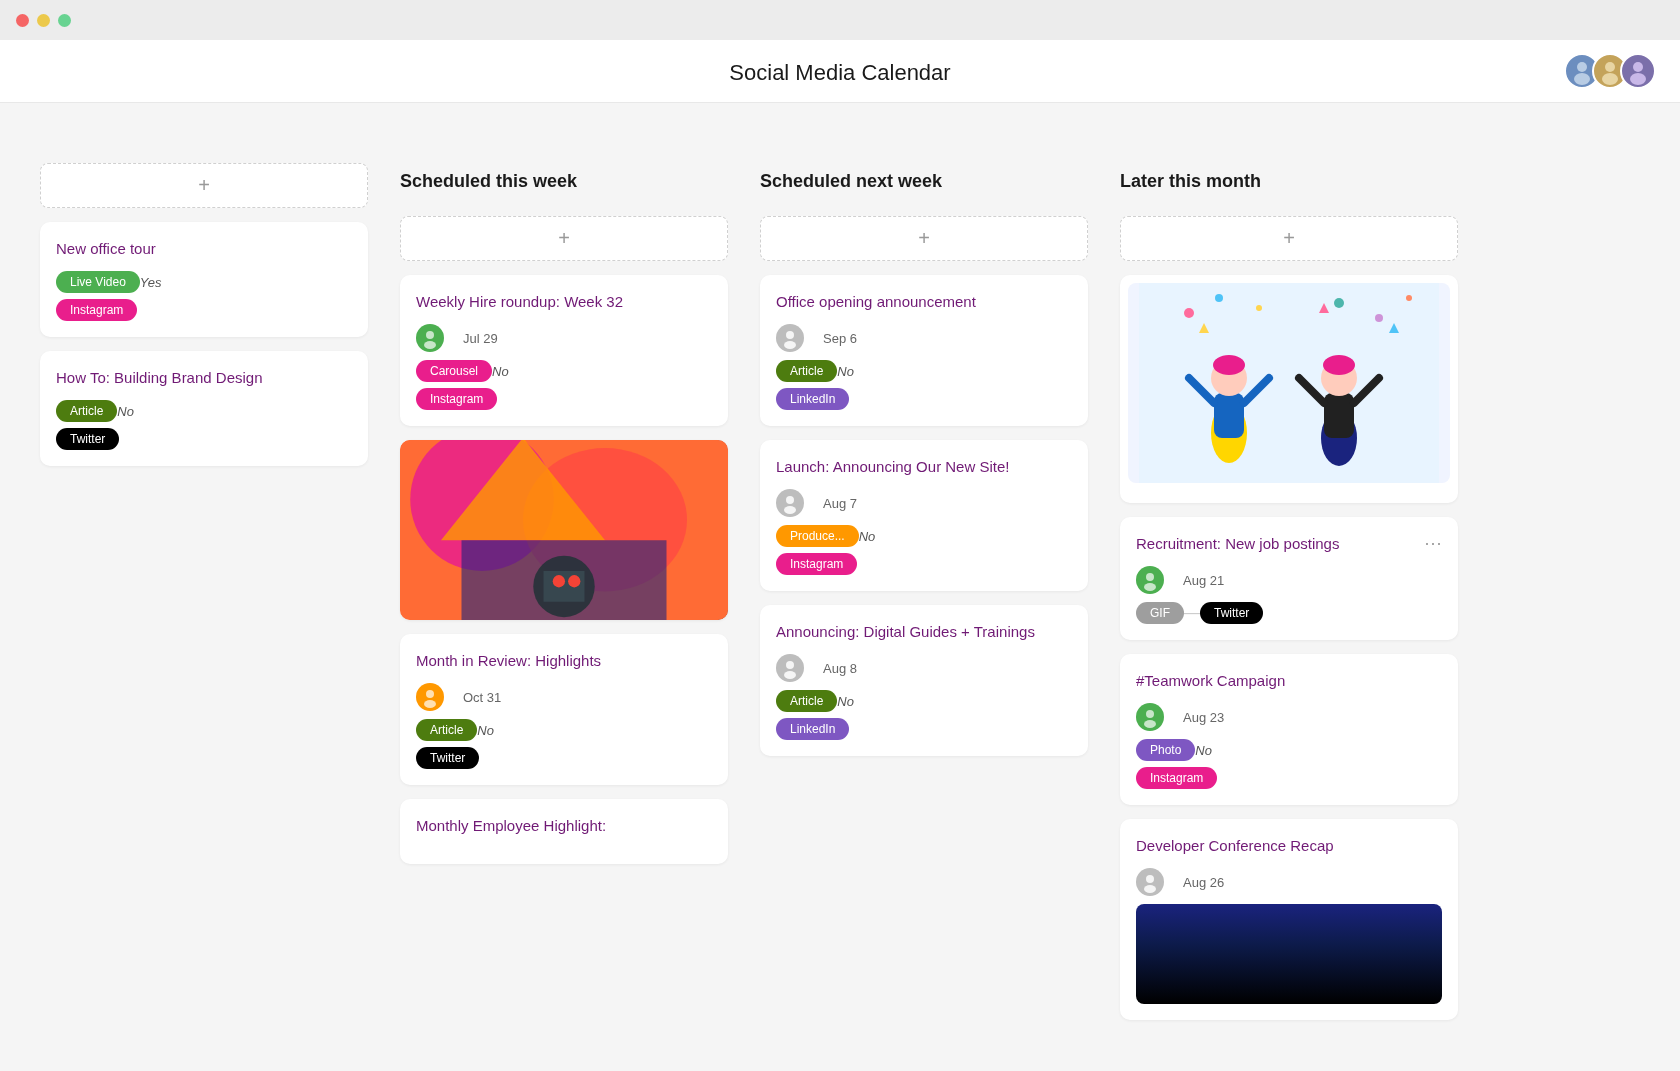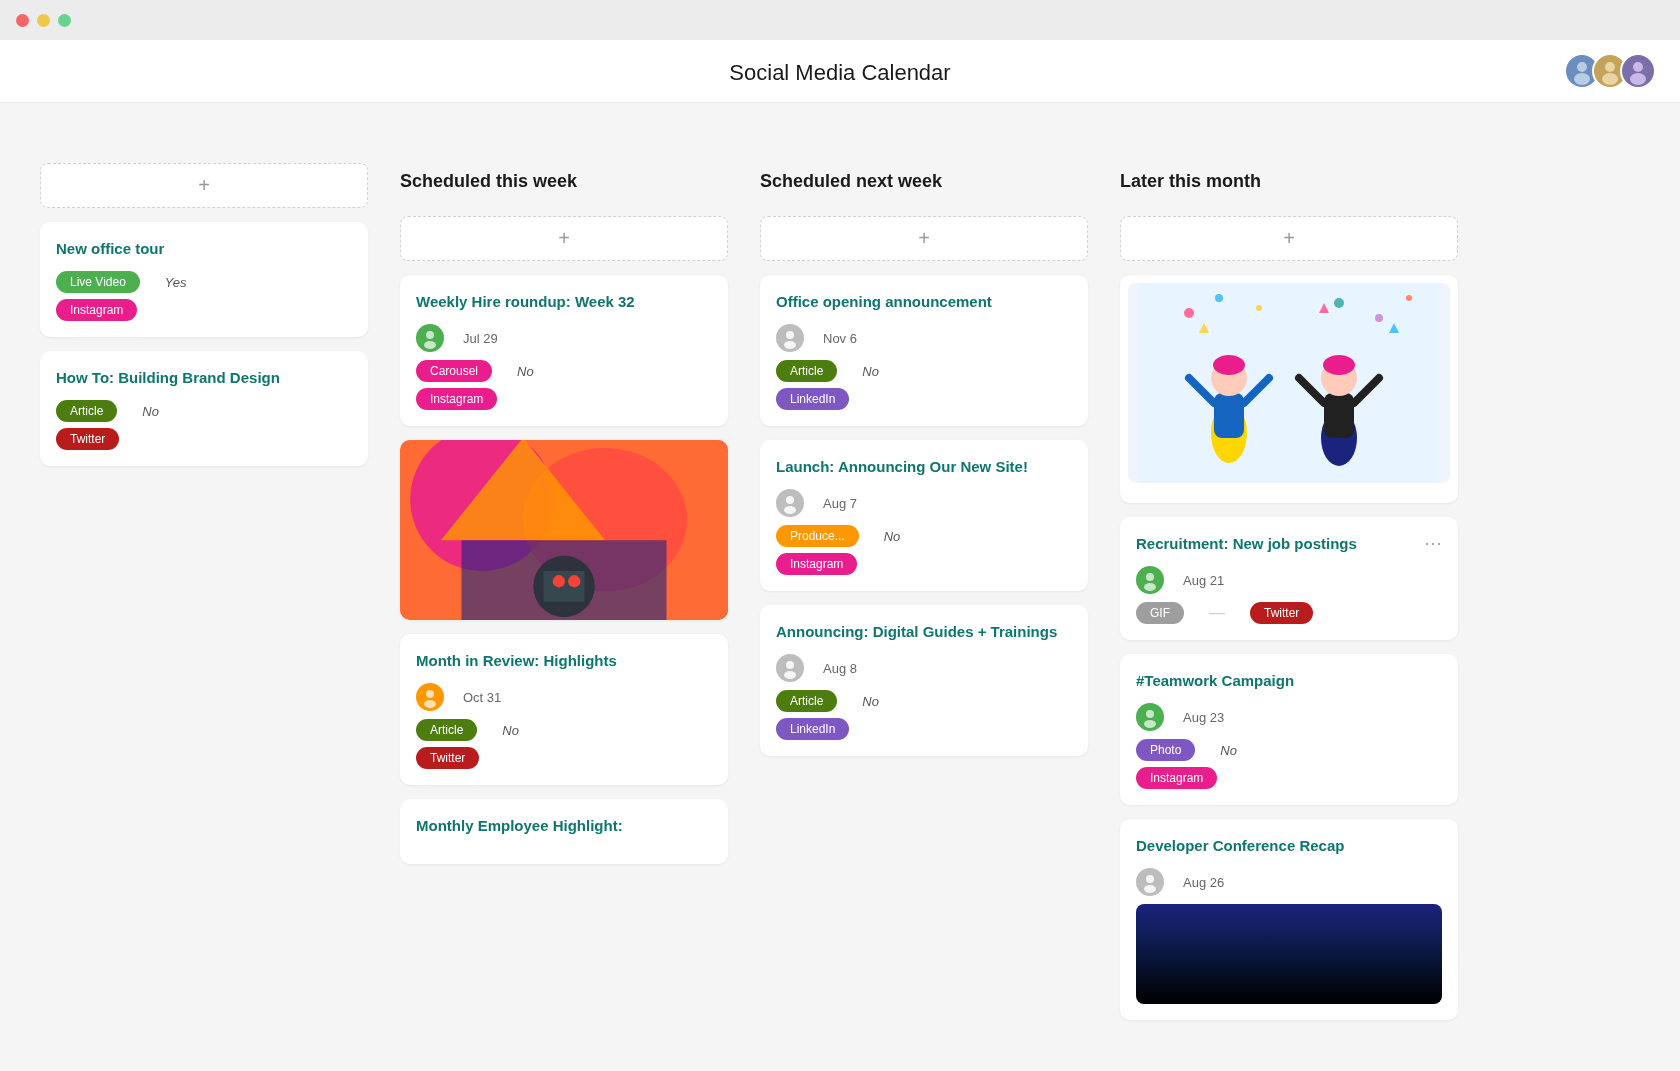--- a/index.html
+++ b/index.html
@@ -99,22 +99,22 @@
     }
     .card {
       background: white;
       border-radius: 10px;
       padding: 16px;
       margin-bottom: 14px;
       box-shadow: 0 1px 3px rgba(0,0,0,0.06);
     }
     .card-title {
       font-size: 15px;
-      font-weight: 700;
-      color: #0f766e;
+      font-weight: 400;
+      color: #701a75;
       margin-bottom: 12px;
       line-height: 1.4;
     }
     .card-meta {
       display: flex;
       align-items: center;
       gap: 19px;
       margin-bottom: 8px;
     }
     .card-avatar {
@@ -129,36 +129,36 @@
       color: white;
       flex-shrink: 0;
     }
     .card-date {
       font-size: 13px;
       color: #666;
     }
     .tags-row {
       display: flex;
       align-items: center;
-      gap: 25px;
+      gap: 0;
       margin-top: 6px;
       flex-wrap: wrap;
     }
     .tag {
       border-radius: 20px;
       padding: 4px 14px;
       font-size: 12px;
       font-weight: 500;
       color: white;
       display: inline-block;
     }
     .tag-green { background: #4caf50; }
     .tag-pink { background: #e91e8c; }
     .tag-blue { background: #4d7c0f; }
-    .tag-orange { background: #b91c1c; }
+    .tag-orange { background: #000000; }
     .tag-gray { background: #9e9e9e; }
     .tag-purple { background: #7e57c2; }
     .tag-produce { background: #ff9800; }
     .tag-value {
       font-size: 13px;
       color: #555;
       font-weight: 400;
       font-style: italic;
     }
     .card-image-placeholder {
@@ -337,21 +337,21 @@
 
     <div class="card">
       <div class="card-title">Office opening announcement</div>
       <div class="card-meta">
         <div class="card-avatar" style="background:#bdbdbd;">
           <svg width="22" height="22" viewBox="0 0 22 22">
               <circle cx="11" cy="8" r="4" fill="#f5f5f5"></circle>
               <ellipse cx="11" cy="18" rx="6" ry="4" fill="#f5f5f5"></ellipse>
             </svg>
         </div>
-        <span class="card-date">Nov 6</span>
+        <span class="card-date">Sep 6</span>
       </div>
       <div class="tags-row">
         <span class="tag tag-blue">Article</span>
         <span class="tag-value">No</span>
       </div>
       <div class="tags-row">
         <span class="tag tag-purple">LinkedIn</span>
       </div>
     </div>
 

